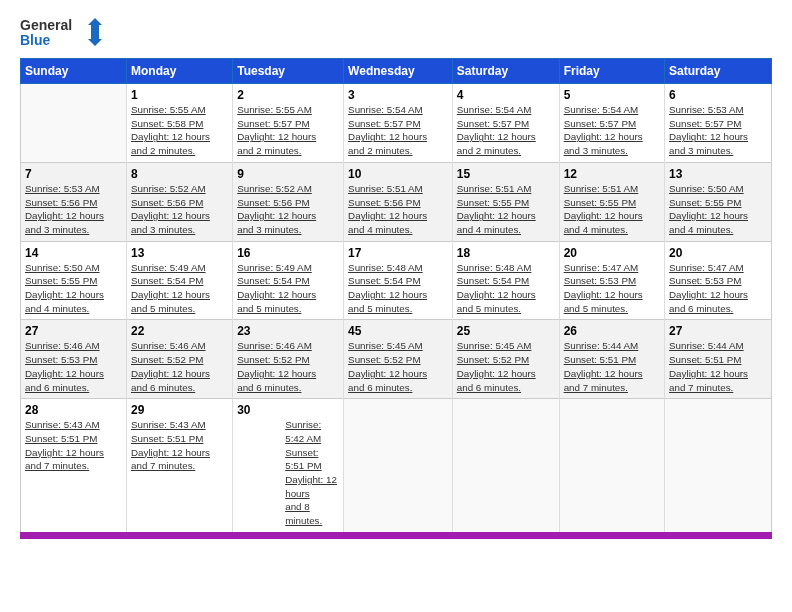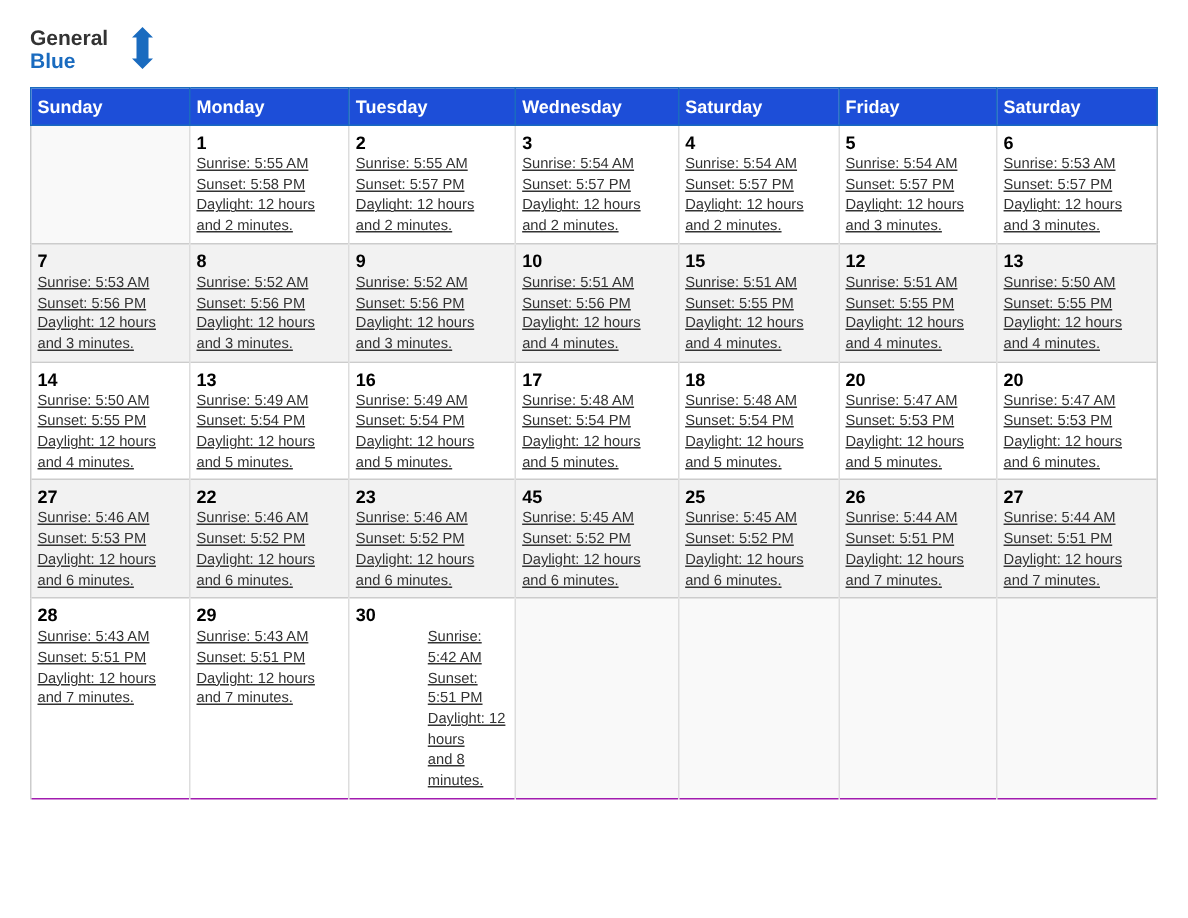--- a/index.html
+++ b/index.html
@@ -50,21 +50,21 @@
       padding: 5px 4px;
       text-align: left;
       font-size: 12px;
       font-weight: bold;
       border: 1px solid #1a6bbf;
     }
     tbody tr {
       border-bottom: 1px solid #ccc;
     }
     tbody tr:last-child {
-      border-bottom: 1px solid #a21caf;
+      border-bottom: 7px solid #a21caf;
     }
     td {
       vertical-align: top;
       padding: 4px 4px;
       border-right: 1px solid #ddd;
       border-left: 1px solid #ddd;
       width: 113px;
       min-height: 70px;
     }
     td:first-child { border-left: 1px solid #ccc; }

